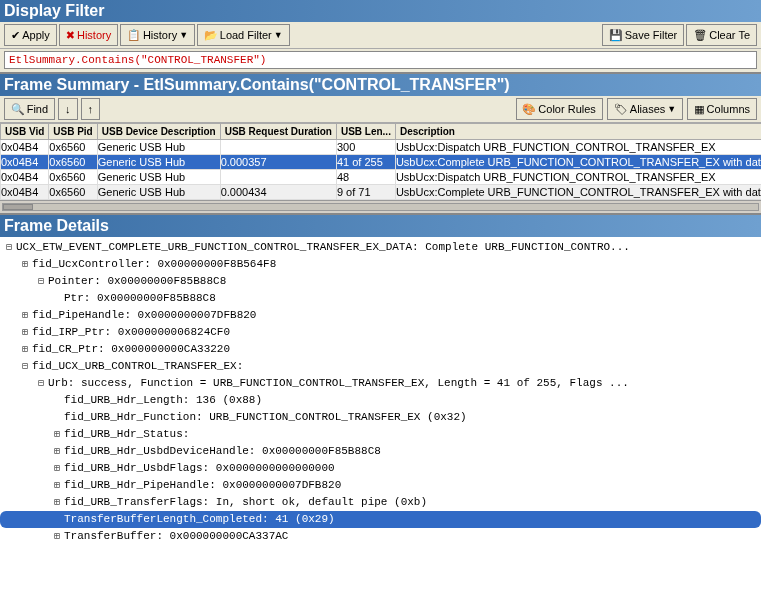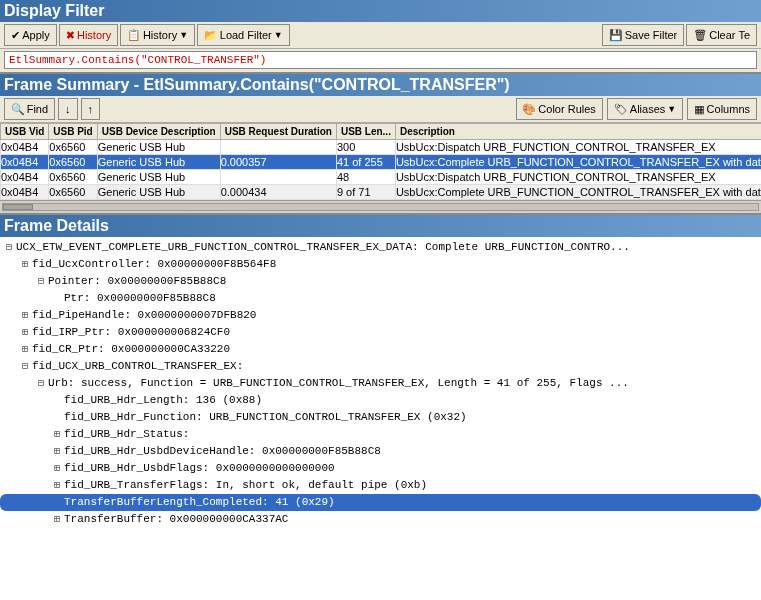--- a/index.html
+++ b/index.html
@@ -318,17 +318,18 @@
       <div class="tree-item"><span class="tree-indent" style="width: 16px;"></span><span class="tree-expander">⊞</span><span>fid_PipeHandle: 0x0000000007DFB820</span></div>
       <div class="tree-item"><span class="tree-indent" style="width: 16px;"></span><span class="tree-expander">⊞</span><span>fid_IRP_Ptr: 0x000000006824CF0</span></div>
       <div class="tree-item"><span class="tree-indent" style="width: 16px;"></span><span class="tree-expander">⊞</span><span>fid_CR_Ptr: 0x000000000CA33220</span></div>
       <div class="tree-item"><span class="tree-indent" style="width: 16px;"></span><span class="tree-expander">⊟</span><span>fid_UCX_URB_CONTROL_TRANSFER_EX:</span></div>
       <div class="tree-item"><span class="tree-indent" style="width: 32px;"></span><span class="tree-expander">⊟</span><span>Urb: success, Function = URB_FUNCTION_CONTROL_TRANSFER_EX, Length = 41 of 255, Flags ...</span></div>
       <div class="tree-item"><span class="tree-indent" style="width: 48px;"></span><span class="tree-expander"></span><span>fid_URB_Hdr_Length: 136 (0x88)</span></div>
       <div class="tree-item"><span class="tree-indent" style="width: 48px;"></span><span class="tree-expander"></span><span>fid_URB_Hdr_Function: URB_FUNCTION_CONTROL_TRANSFER_EX (0x32)</span></div>
       <div class="tree-item"><span class="tree-indent" style="width: 48px;"></span><span class="tree-expander">⊞</span><span>fid_URB_Hdr_Status:</span></div>
       <div class="tree-item"><span class="tree-indent" style="width: 48px;"></span><span class="tree-expander">⊞</span><span>fid_URB_Hdr_UsbdDeviceHandle: 0x00000000F85B88C8</span></div>
       <div class="tree-item"><span class="tree-indent" style="width: 48px;"></span><span class="tree-expander">⊞</span><span>fid_URB_Hdr_UsbdFlags: 0x0000000000000000</span></div>
+      <div class="tree-item"><span class="tree-indent" style="width: 48px;"></span><span class="tree-expander">⊞</span><span>fid_URB_Hdr_PipeHandle: 0x0000000007DFB820</span></div>
       <div class="tree-item"><span class="tree-indent" style="width: 48px;"></span><span class="tree-expander">⊞</span><span>fid_URB_TransferFlags: In, short ok, default pipe (0xb)</span></div>
       <div class="tree-item highlighted"><span class="tree-indent" style="width: 48px;"></span><span class="tree-expander"></span><span>TransferBufferLength_Completed: 41 (0x29)</span></div>
       <div class="tree-item"><span class="tree-indent" style="width: 48px;"></span><span class="tree-expander">⊞</span><span>TransferBuffer: 0x000000000CA337AC</span></div>
     </div>
 </div>
 
 </body></html>

